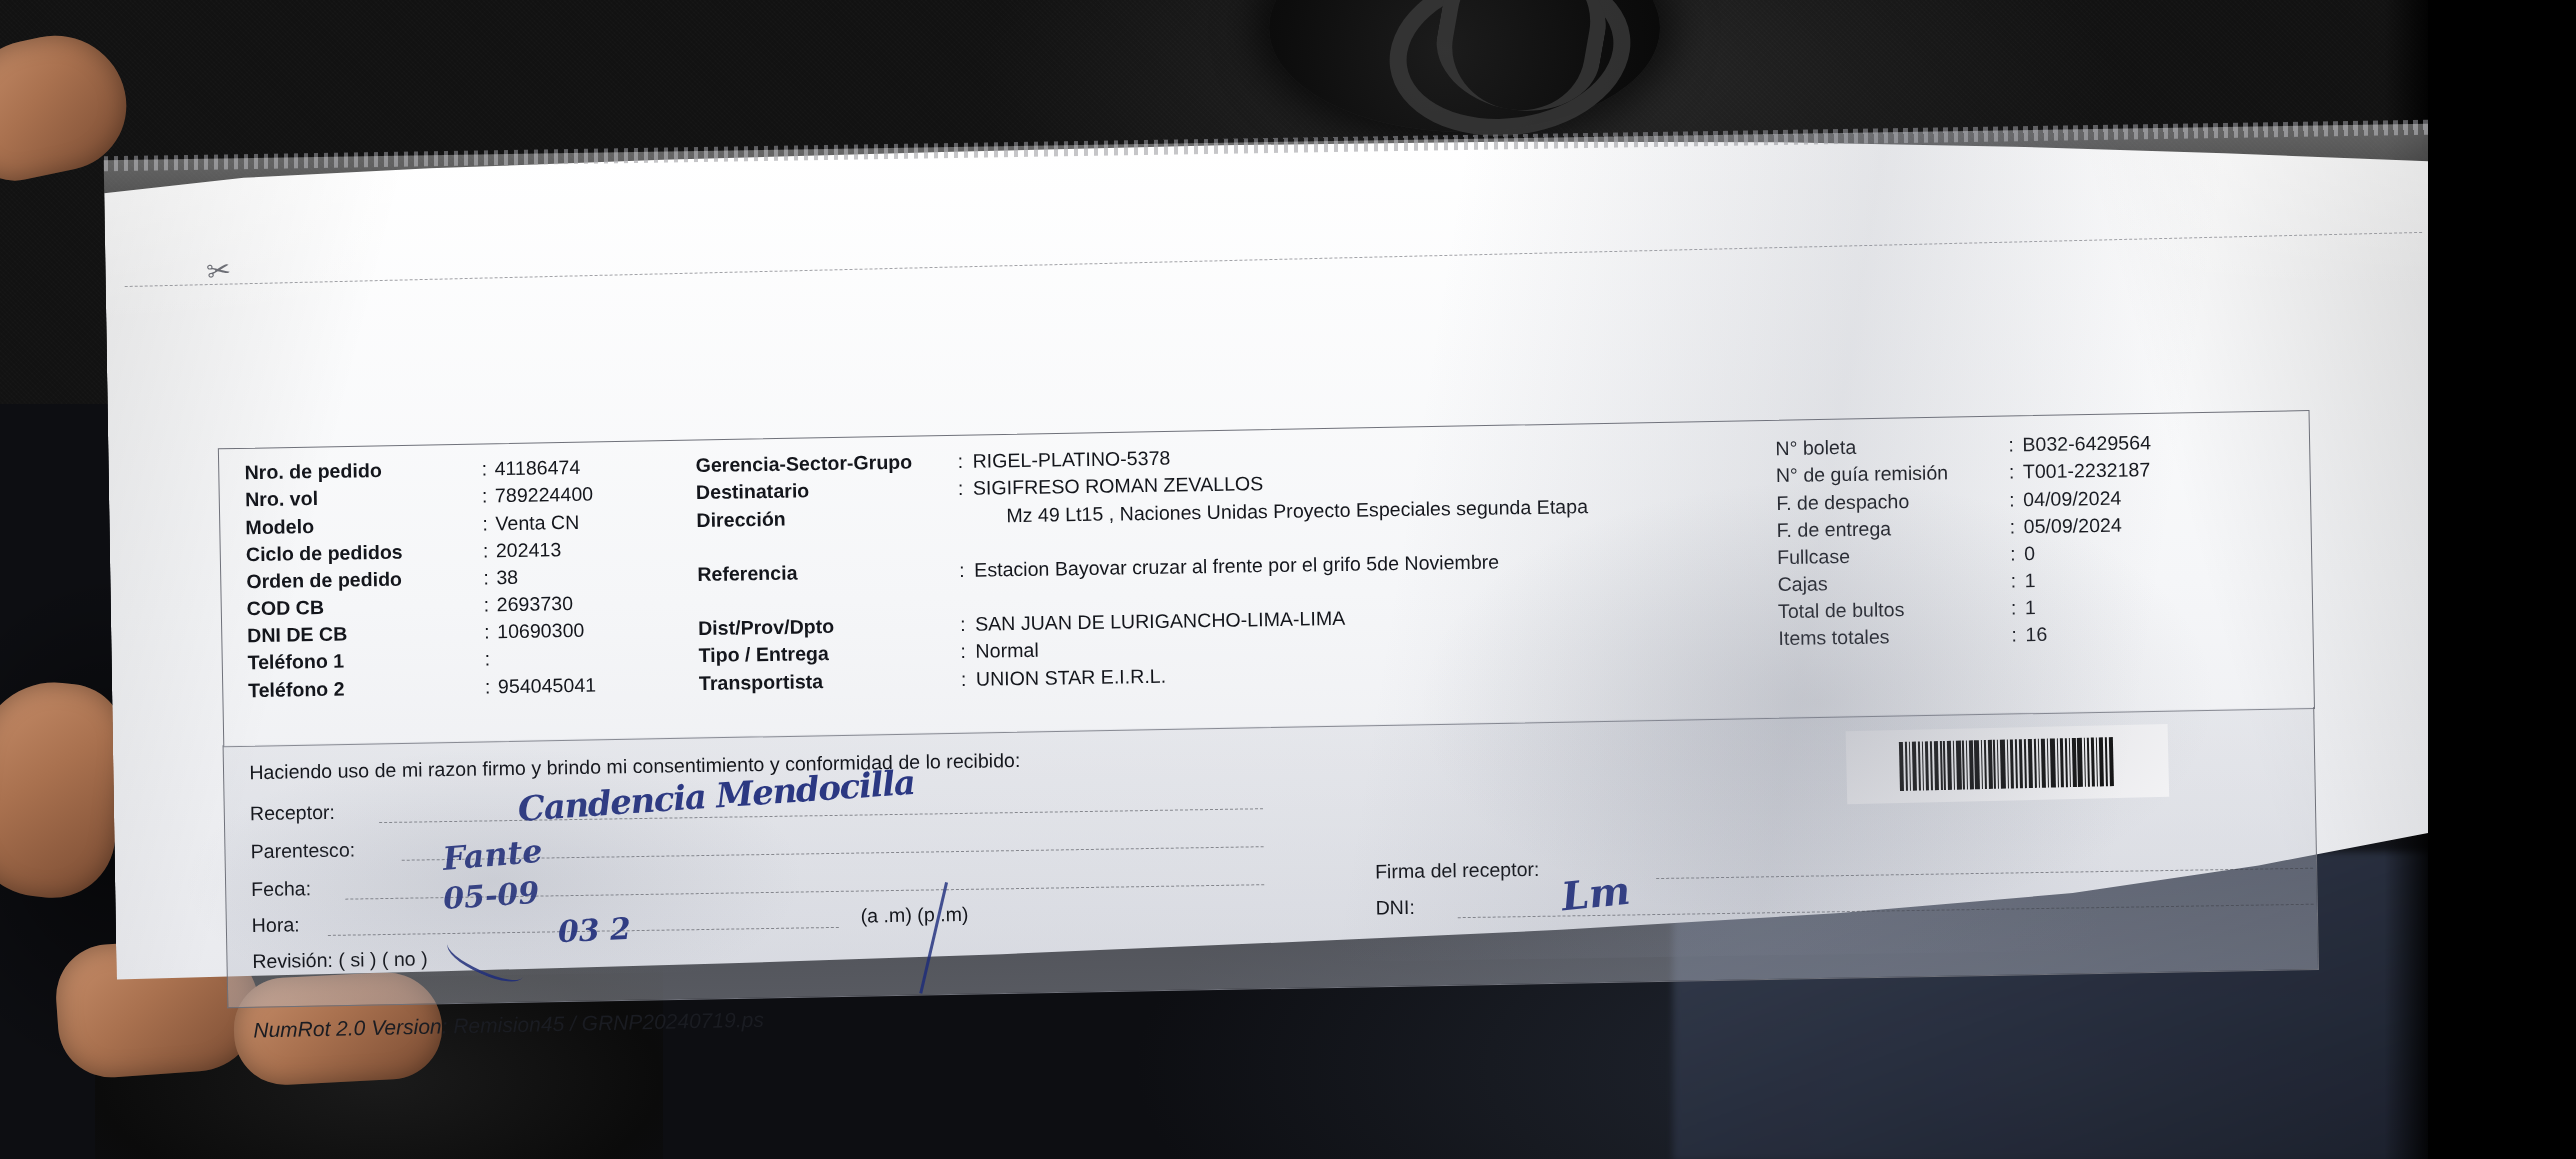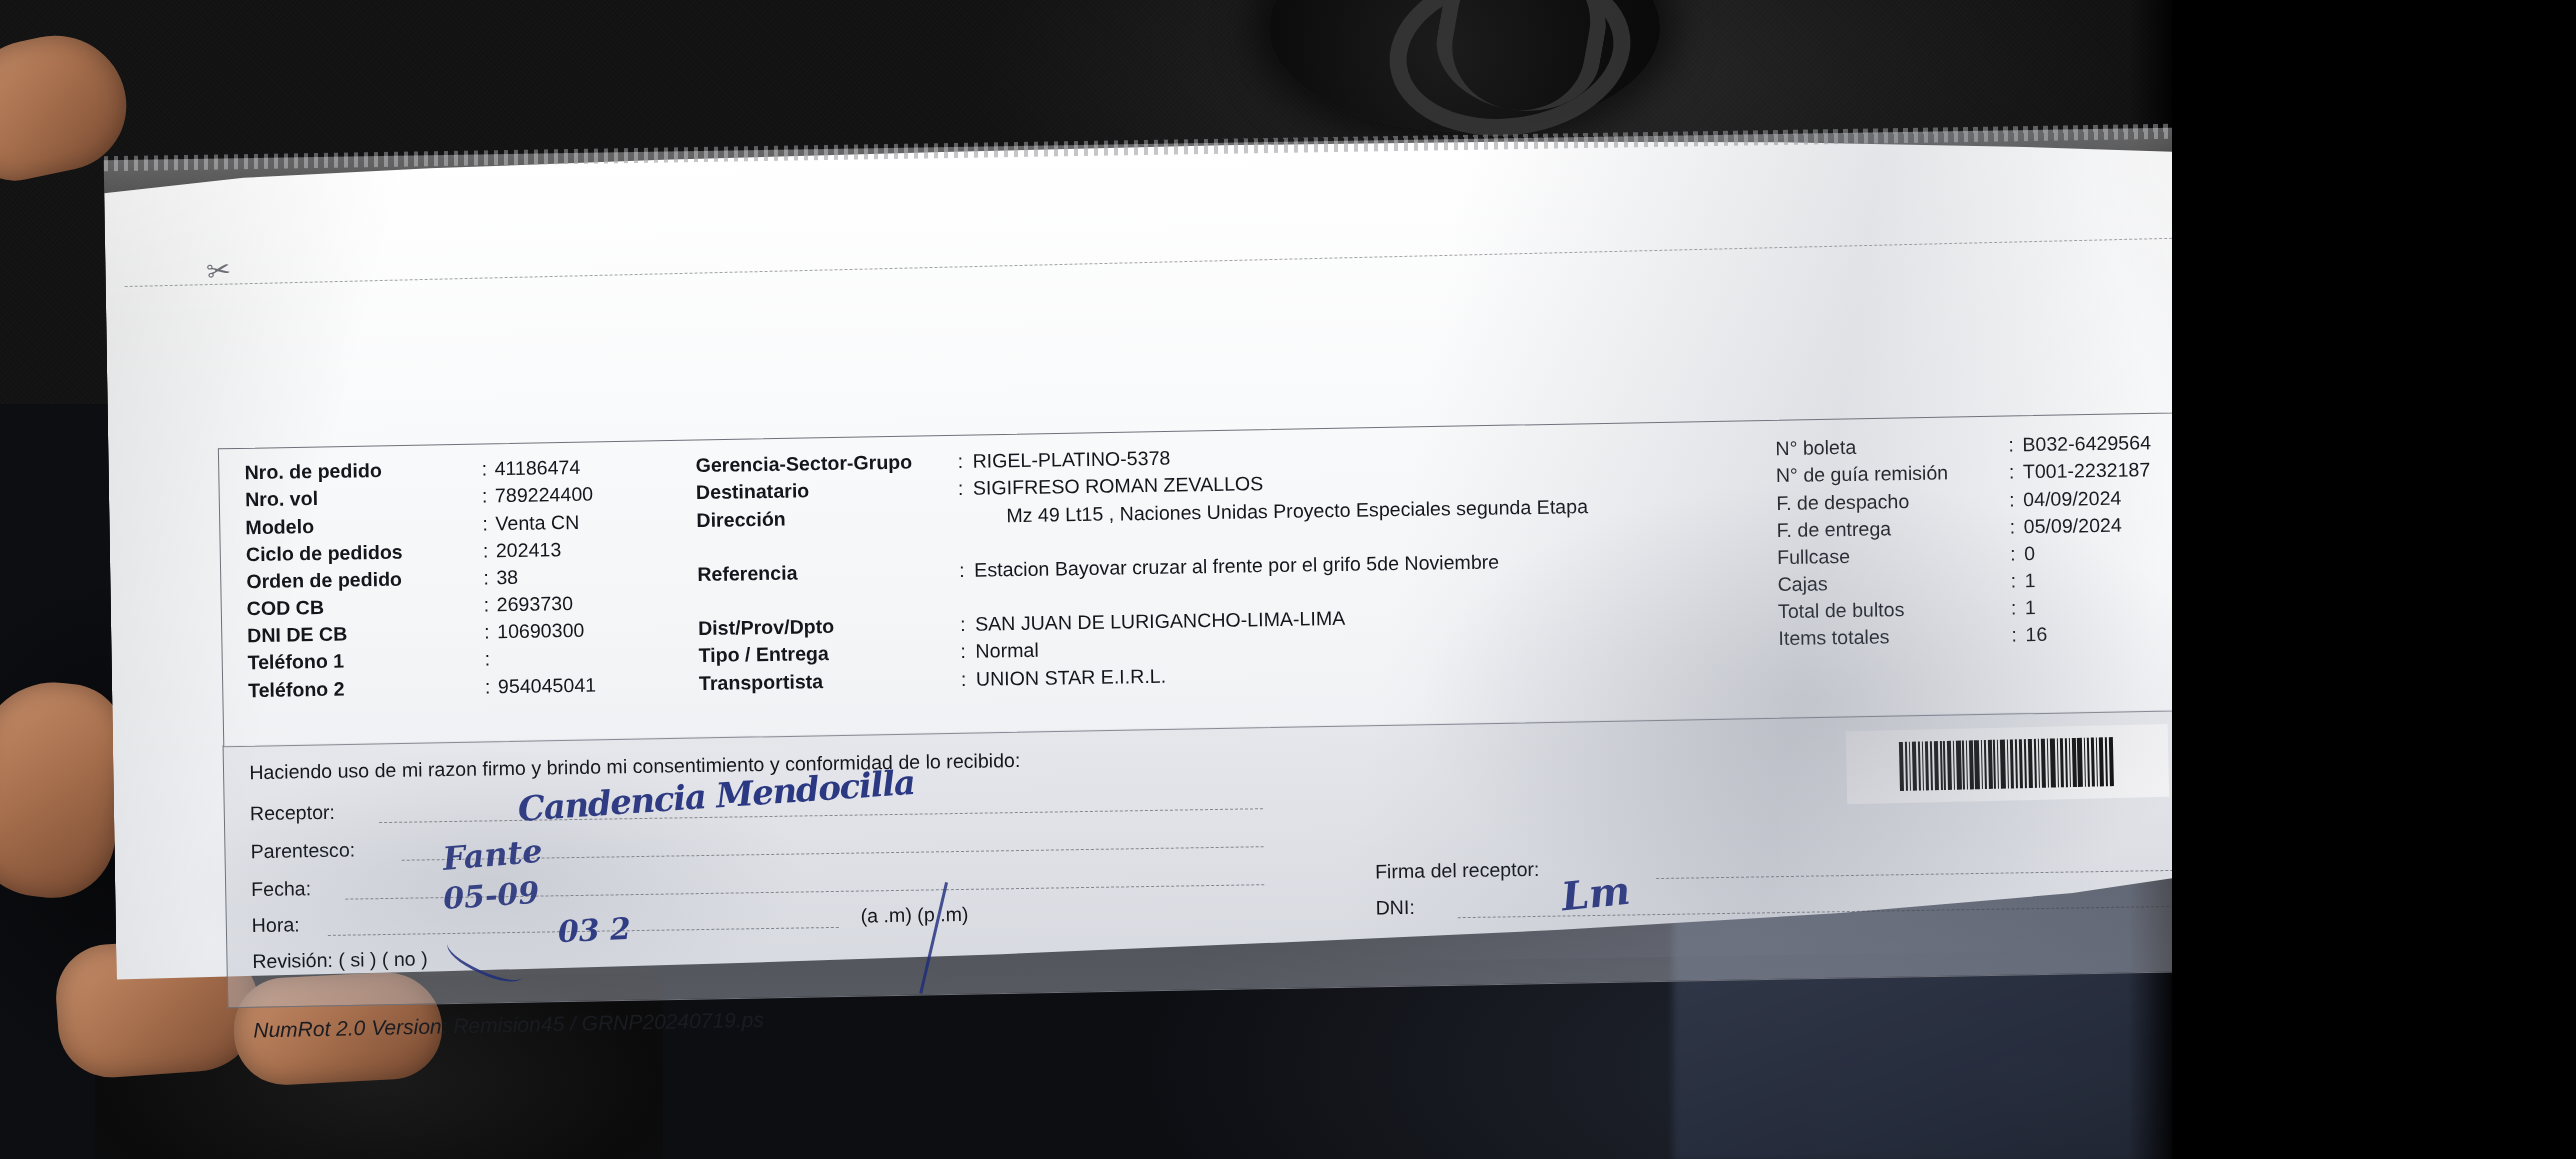--- a/index.html
+++ b/index.html
@@ -10,21 +10,21 @@
   body {
     width: 2576px;
     height: 1159px;
     overflow: hidden;
     font-family: "Liberation Sans", sans-serif;
   }
 
   
   #scene {
     position: relative;
-    width: 2172px;
+    width: 2428px;
     height: 1159px;
     background: #fef9c3;
     overflow: hidden;
   }
   .bg-top {
     position: absolute;
     left: 0; top: 0;
     width: 2576px; height: 442px;
     background:
       radial-gradient(ellipse 568px 265px at 1547px 76px, #2a2a2a 0%, #1b1b1b 55%, #121212 100%),

